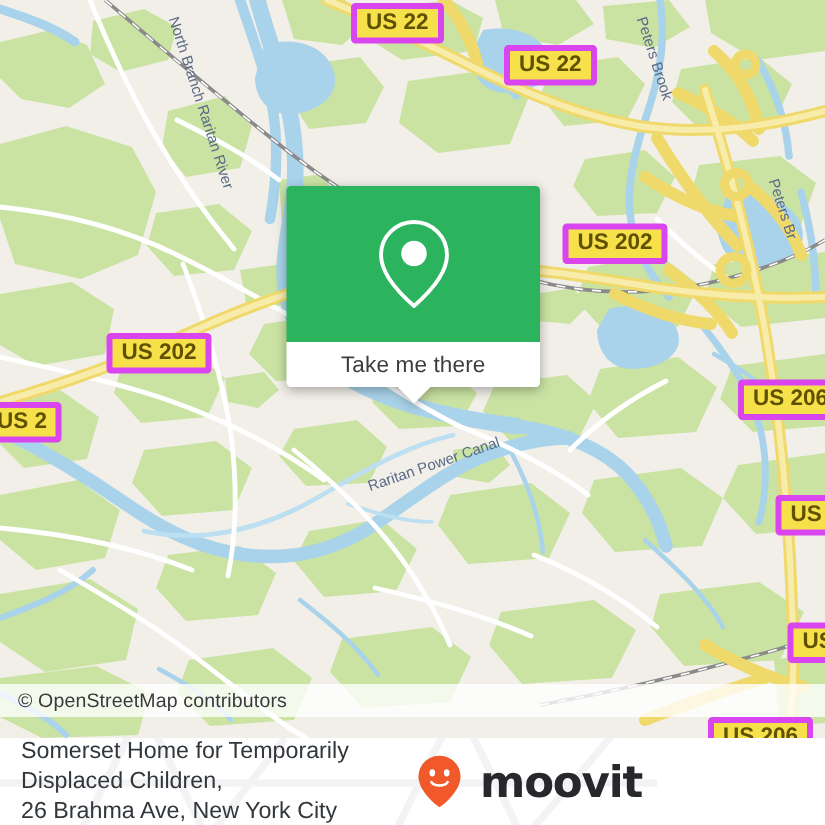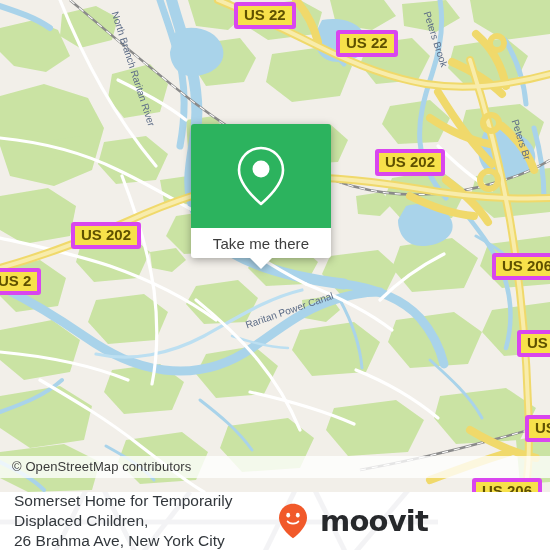--- a/index.html
+++ b/index.html
@@ -55,21 +55,21 @@
     white-space:nowrap;
     z-index:24;
     font-family:"Liberation Sans", sans-serif;
   }
   .maplabel.water{color:#5b6b86;}
 
   
   .card{
     position:absolute;
     left:191px;top:124px;
-    width:140px;
+    width:169px;
     z-index:60;
     filter:drop-shadow(0 2px 4px rgba(0,0,0,0.32));
   }
   .card-top{
     background:#2cb35e;
     height:104px;
     border-radius:3px 3px 0 0;
     display:flex;align-items:center;justify-content:center;
   }
   .card-bottom{

